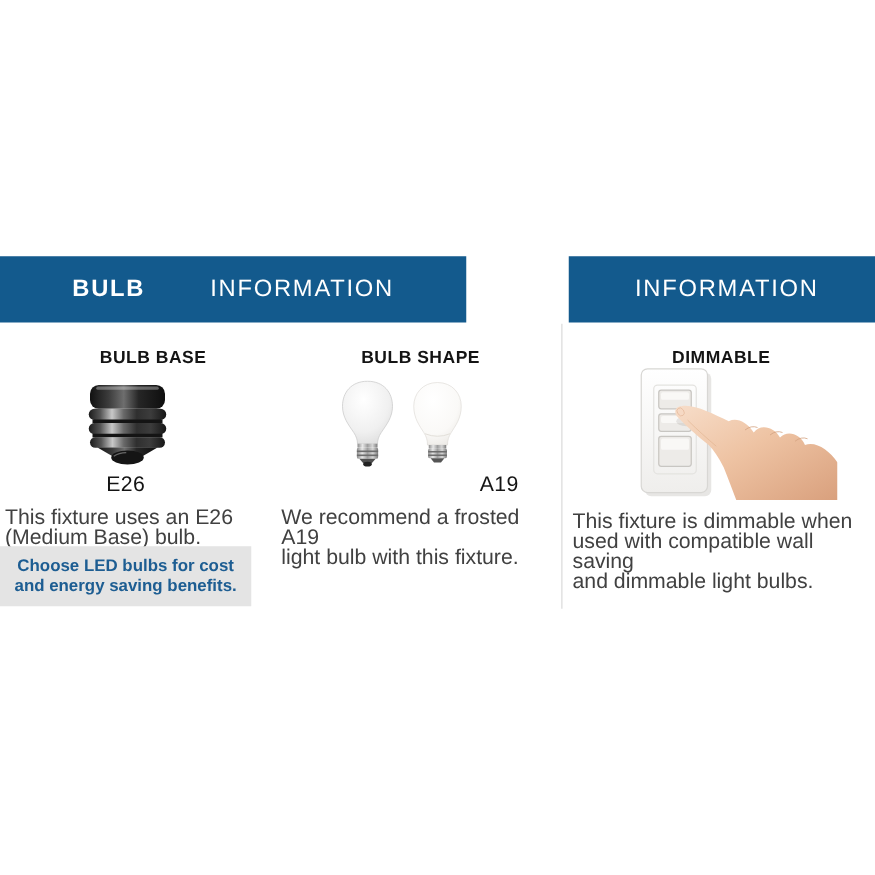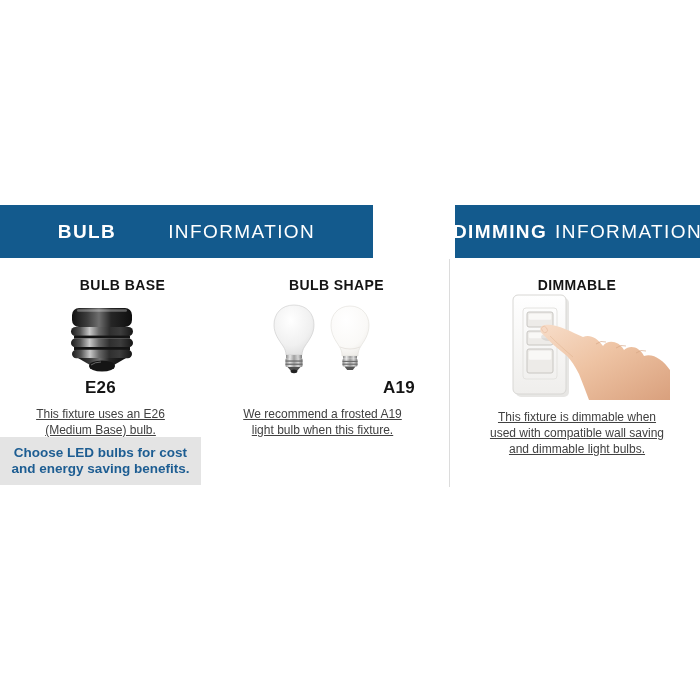--- a/index.html
+++ b/index.html
@@ -29,45 +29,44 @@
                letter-spacing:0.4px;color:var(--heading-color);text-align:center;}
   .h1{left:0;width:201px;padding-left:44px;}
   .h2{left:244px;width:185px;}
   .h3{left:462px;width:230px;}
 
   .img-wrap{position:absolute;}
   .img-base{left:68px;top:306px;width:68px;height:66px;}
   .img-bulbs{left:266px;top:304px;width:112px;height:70px;}
   .img-dimmer{left:500px;top:292px;width:170px;height:108px;}
 
-  .value-label{position:absolute;top:378px;font-size:17px;font-weight:700;
+  .value-label{position:absolute;top:378px;font-size:17px;font-weight:400;
                letter-spacing:0.3px;color:var(--heading-color);text-align:center;}
   .v1{left:0;width:201px;}
   .v2{left:230px;width:185px;text-align:right;}
 
-  .desc{position:absolute;font-size:12px;line-height:16px;color:var(--body-color);
-        text-align:center;white-space:pre-line;text-decoration:underline;}
+  .desc{position:absolute;font-size:17px;line-height:16px;color:var(--body-color);
+        text-align:left;white-space:pre-line;}
   .d1{left:4px;top:406px;width:193px;}
   .d2{left:225px;top:406px;width:195px;}
   .d3{left:458px;top:409px;width:238px;}
 
   .tip-box{position:absolute;left:0;top:437px;width:201px;height:48px;
            background:var(--box-bg);display:flex;align-items:center;justify-content:center;}
   .tip-text{font-size:13.5px;line-height:16px;font-weight:700;color:var(--box-text);
             text-align:center;white-space:pre-line;}
 </style>
 </head>
 <body>
 
 <div class="bar bar-left">
   <span class="b">BULB</span>
   <span class="r">INFORMATION</span>
 </div>
 <div class="bar bar-right">
-  <span class="b">DIMMING</span>
   <span class="r">INFORMATION</span>
 </div>
 
 <div class="divider"></div>
 
 <div class="col-heading h1">BULB BASE</div>
 
 <div class="img-wrap img-base">
   <svg width="68" height="66" viewBox="0 0 68 66">
     <defs>
@@ -147,21 +146,21 @@
     <rect x="77" y="52" width="14" height="2.6" fill="url(#gSilver)"></rect>
     <rect x="76.5" y="54.6" width="15" height="8" rx="1.5" fill="url(#gSilver)"></rect>
     <rect x="76.5" y="56.8" width="15" height="1.2" fill="#6d6d6d"></rect>
     <rect x="76.5" y="59.6" width="15" height="1.2" fill="#6d6d6d"></rect>
     <path d="M78.5,62.6 L89.5,62.6 L86.8,66 L81.2,66 Z" fill="#555"></path>
   </svg>
 </div>
 
 <div class="value-label v2">A19</div>
 <div class="desc d2">We recommend a frosted A19
-light bulb when this fixture.</div>
+light bulb with this fixture.</div>
 
 <div class="col-heading h3">DIMMABLE</div>
 
 <div class="img-wrap img-dimmer">
   <svg width="170" height="108" viewBox="0 0 170 108">
     <defs>
       <linearGradient id="gPlate" x1="0" y1="0" x2="0" y2="1">
         <stop offset="0" stop-color="#ffffff"></stop>
           <stop offset="1" stop-color="#efeeec"></stop>
       </linearGradient>

